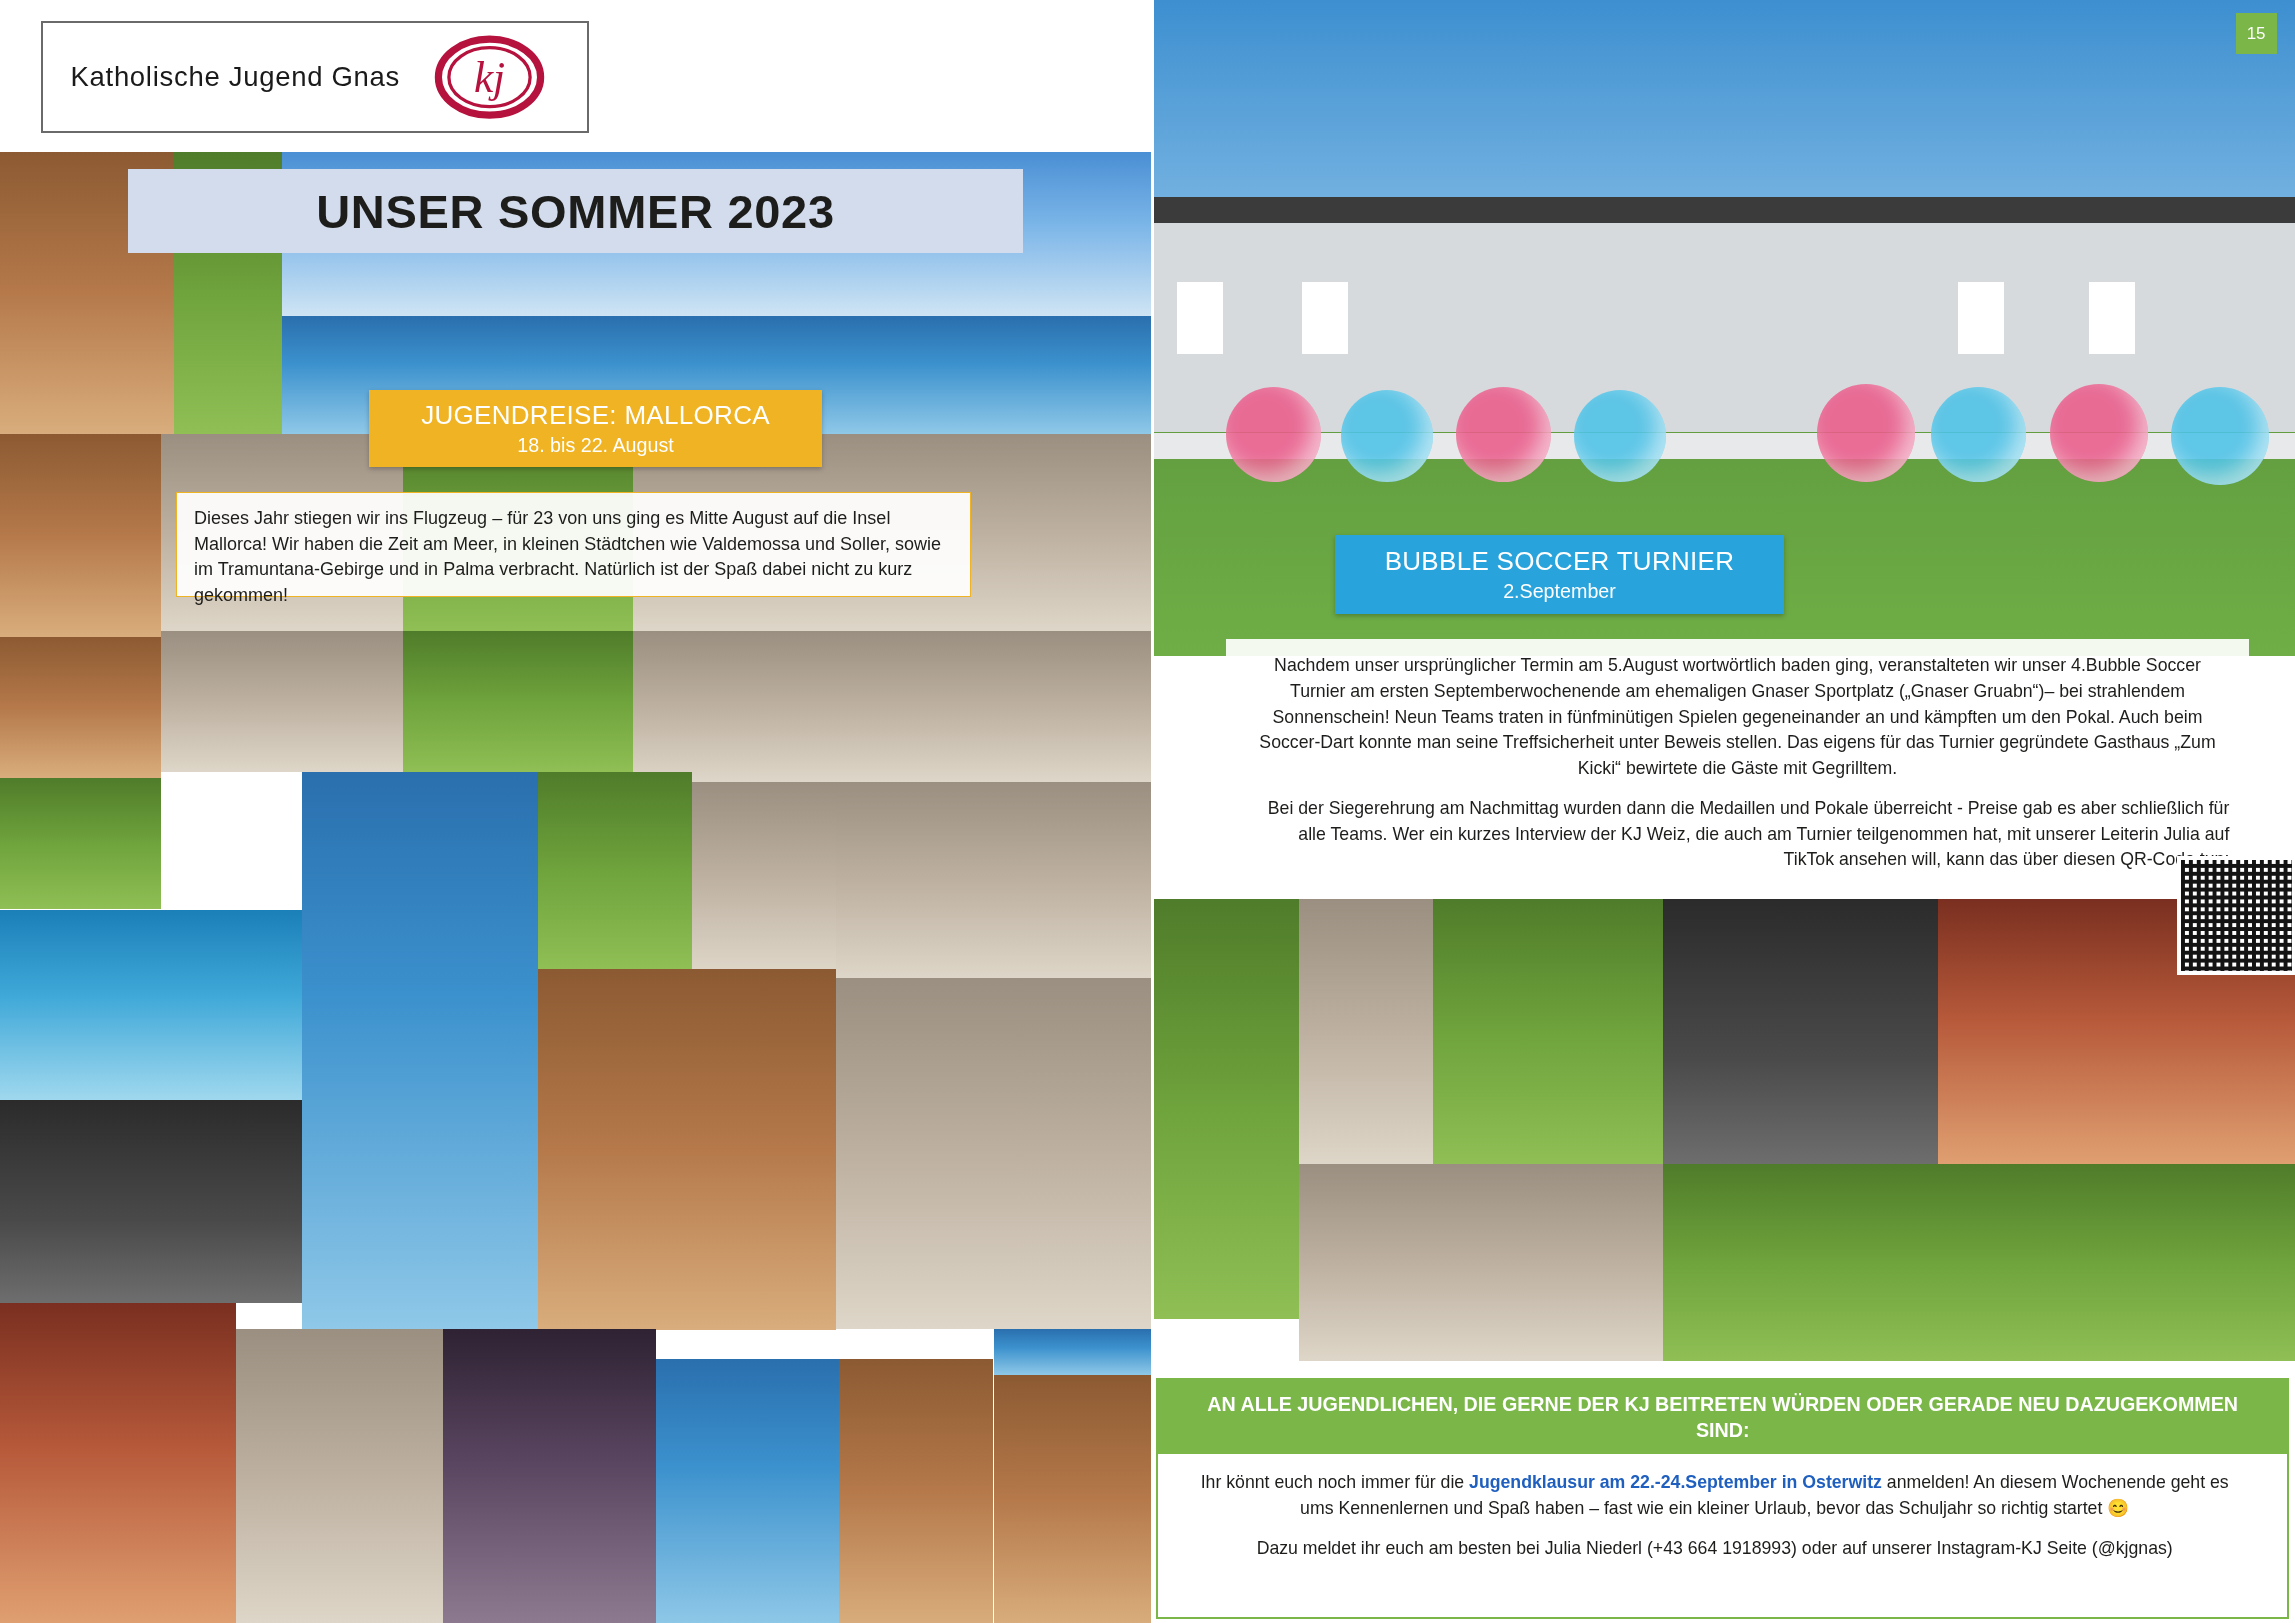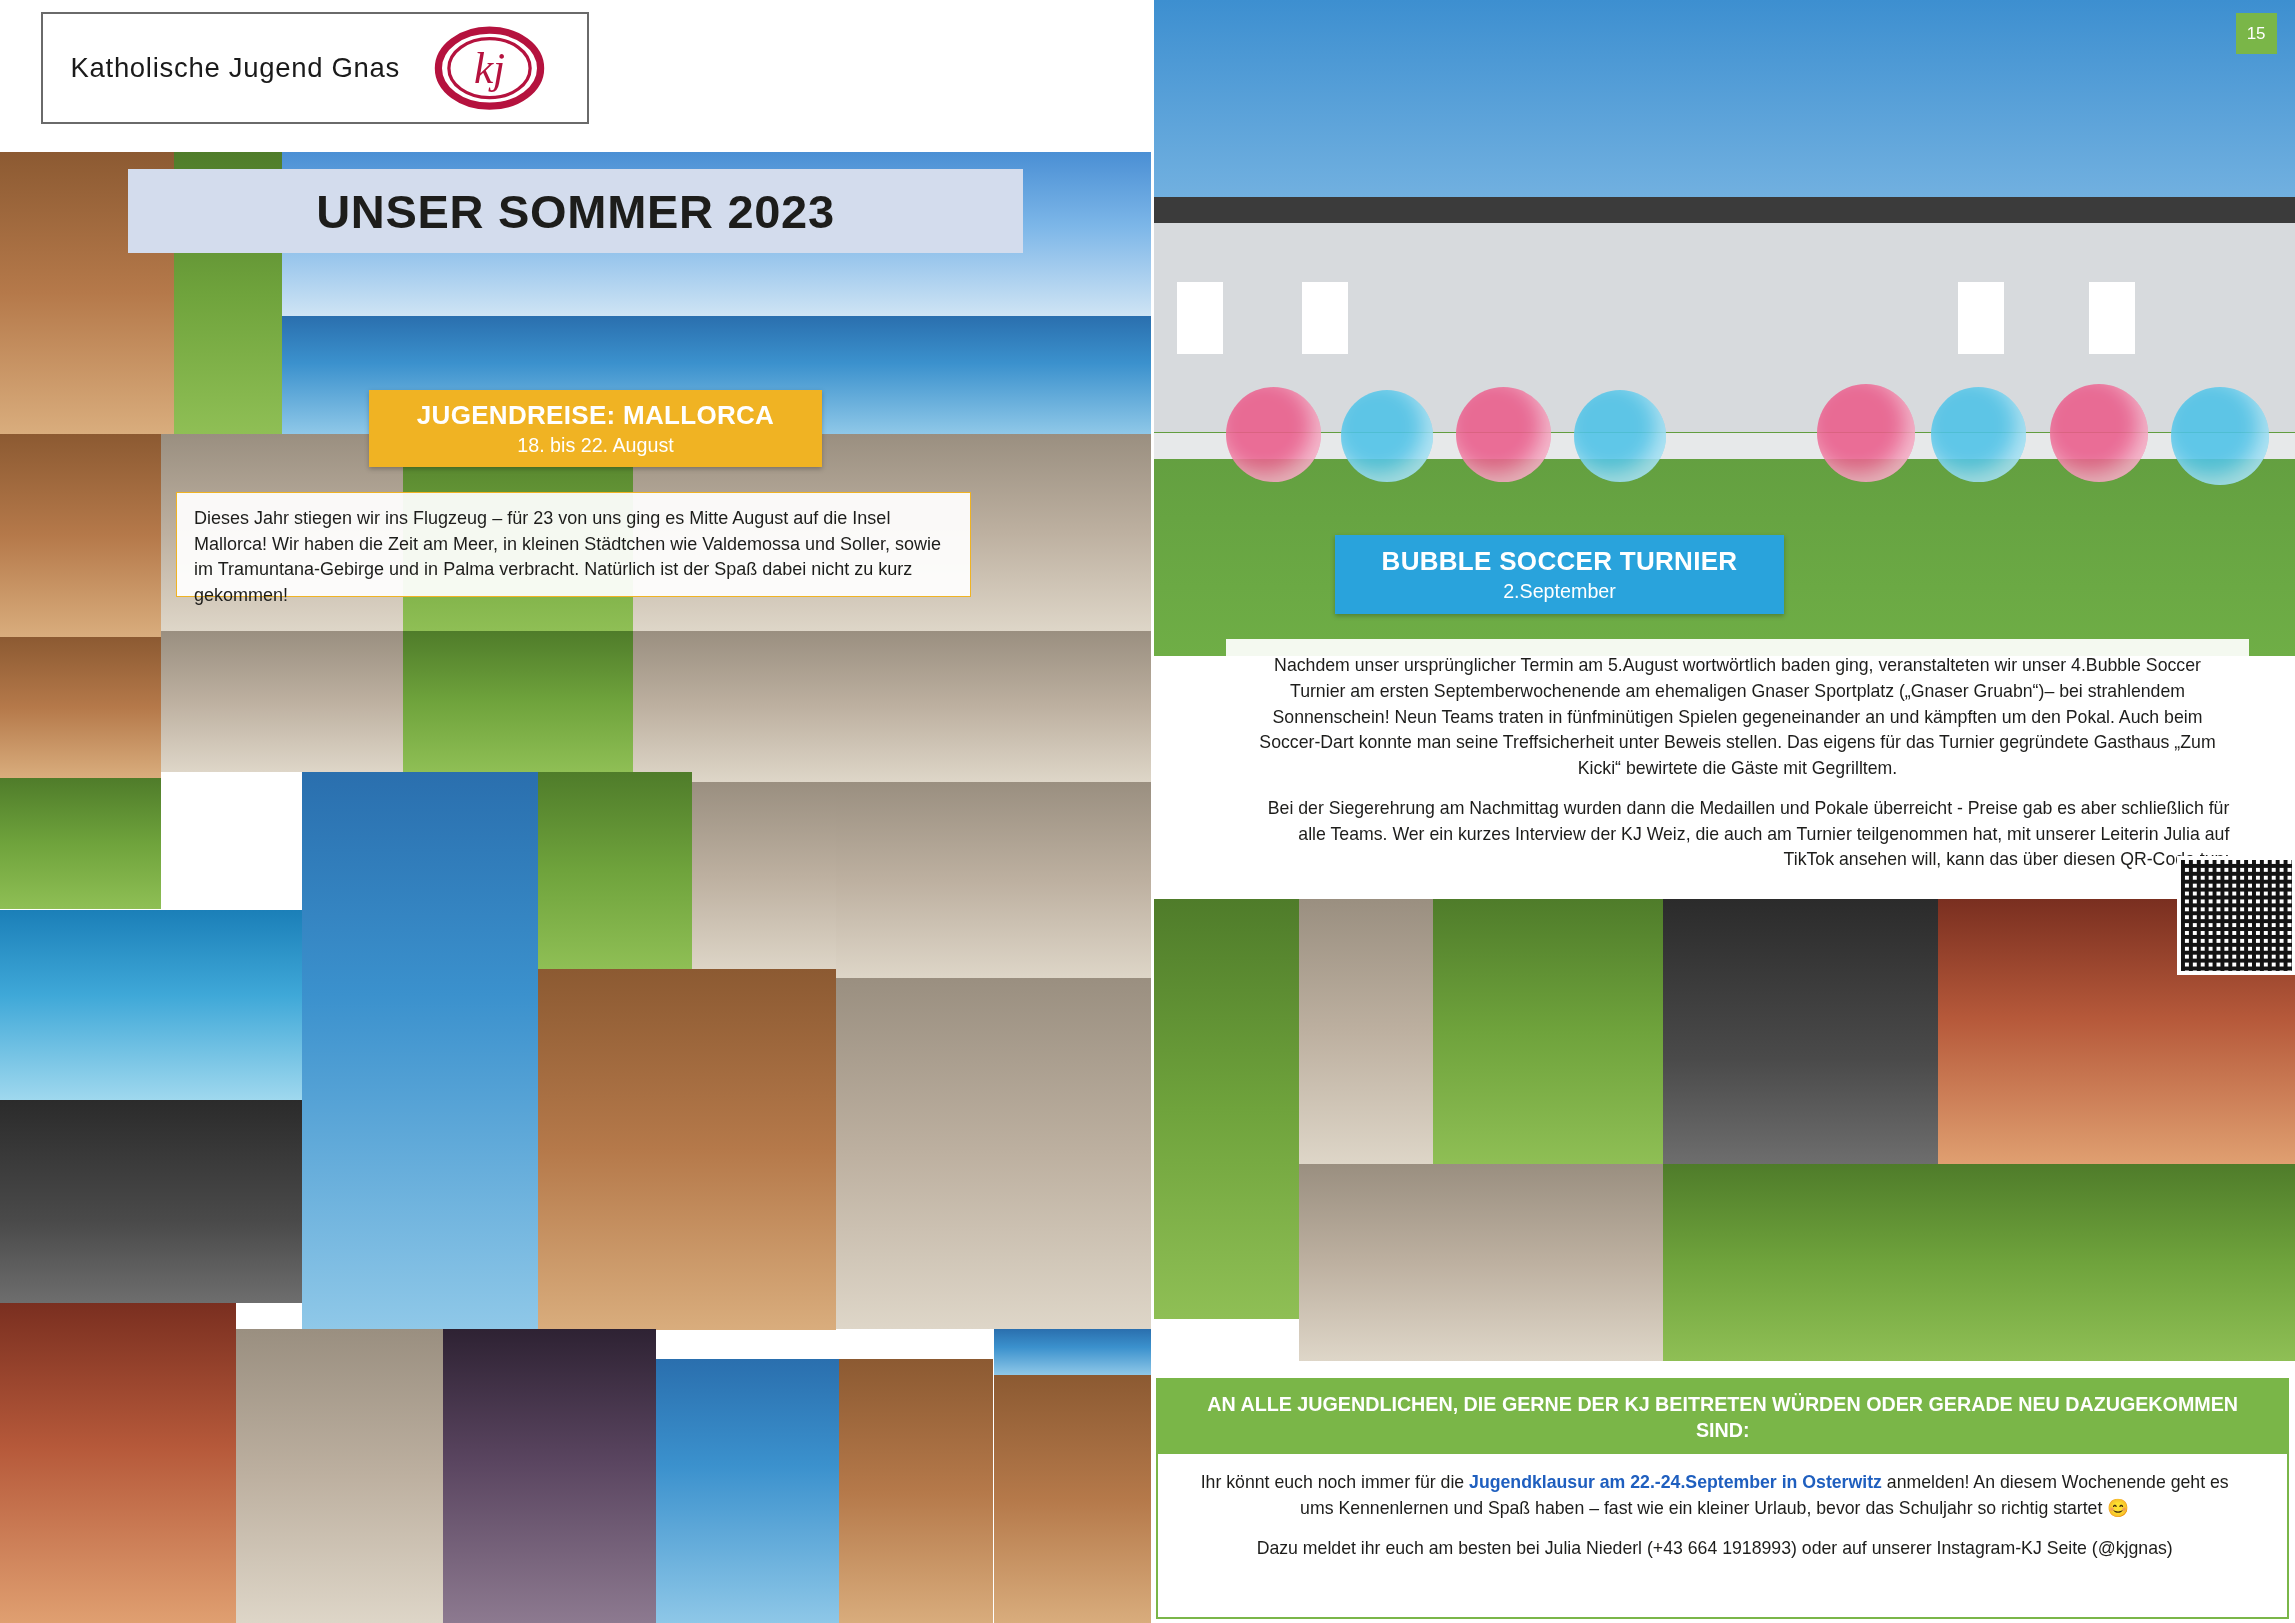--- a/index.html
+++ b/index.html
@@ -39,21 +39,21 @@
   
   .header {
     position: absolute;
     left: 0; top: 0;
     width: 1151px; height: 152px;
     background: #ffffff;
     z-index: 20;
   }
   .logo-box {
     position: absolute;
-    left: 41px; top: 12px;
+    left: 41px; top: 21px;
     width: 544px; height: 108px;
     border: 2px solid #6a6a6a;
     background: #fff;
     display: flex;
     align-items: center;
   }
   .logo-text {
     font-size: 27.5px;
     letter-spacing: 0.7px;
     color: #1a1a1a;
@@ -113,21 +113,21 @@
     position: absolute;
     display: flex;
     flex-direction: column;
     align-items: center;
     justify-content: center;
     z-index: 16;
     box-shadow: 0 2px 4.6px rgba(0,0,0,.25);
   }
   .chip .l1 {
     font-size: 26px;
-    font-weight: bold;
+    font-weight: normal;
     color: #ffffff;
     letter-spacing: 0.3px;
   }
   .chip .l2 {
     font-size: 19.7px;
     color: #ffffff;
     margin-top: 3.9px;
   }
   .chip-yellow { background: #f0b323; }
   .chip-blue   { background: #29a3dc; }

